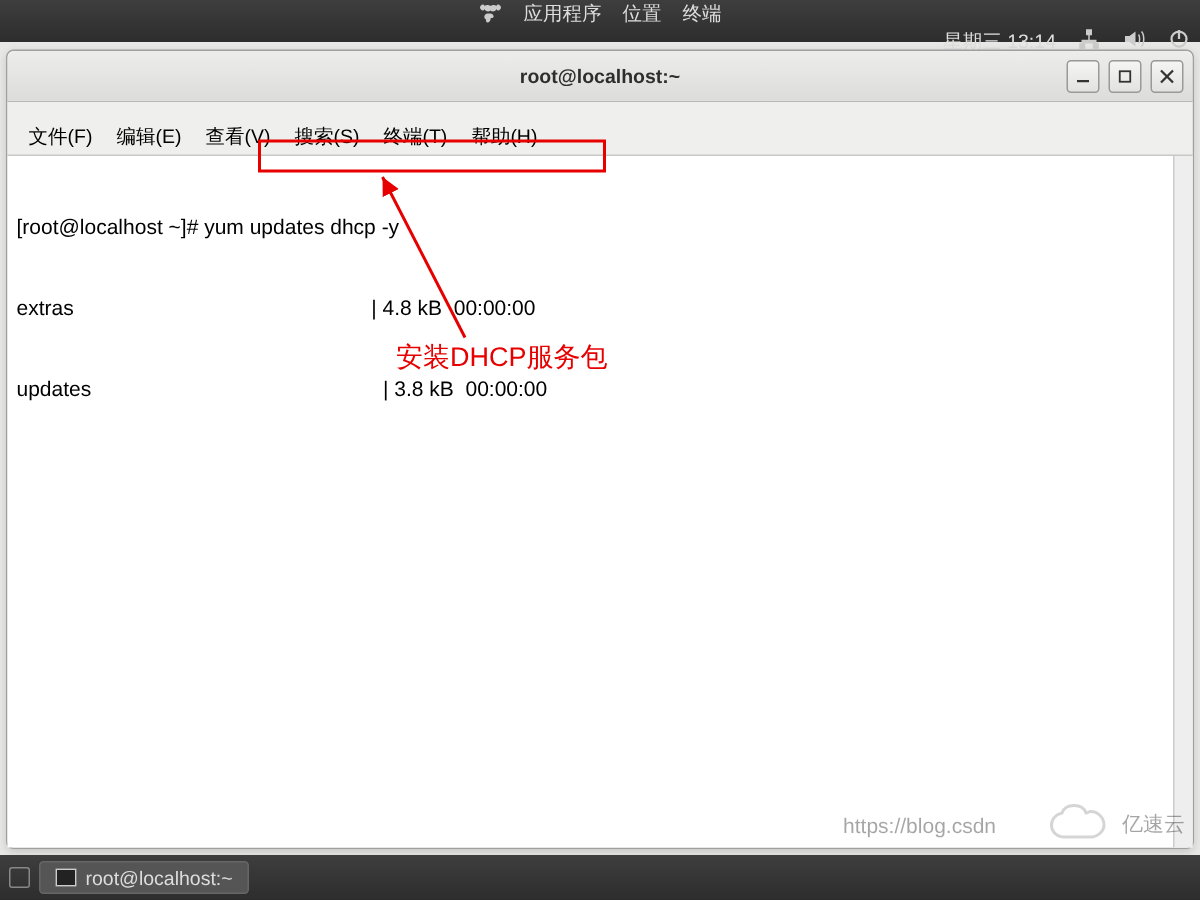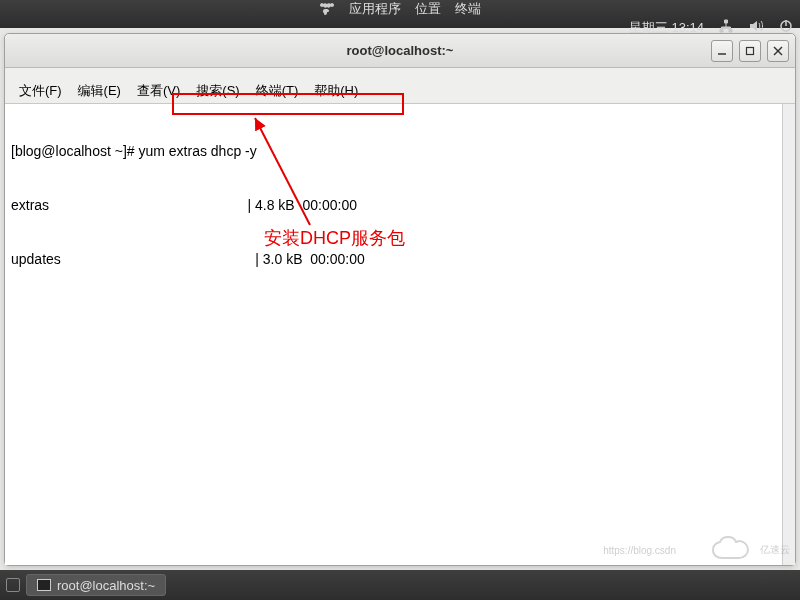--- a/index.html
+++ b/index.html
@@ -27,21 +27,21 @@
     
     .highlight-box { position: absolute; border: 2px solid #e60000; pointer-events: none; }
     .annotation-arrow { position: absolute; pointer-events: none; }
     .annotation-text { position: absolute; color: #e60000; font-size: 18px; font-family: sans-serif; pointer-events:none;}
     
     .taskbar { position: absolute; left: 0; right: 0; bottom: 0; height: 30px; background: linear-gradient(#3e3e3e,#2d2d2d); display: flex; align-items: center; padding: 0 6px; }
     .task-item { background: #555; border: 1px solid #666; border-radius: 3px; height: 22px; display: flex; align-items: center; gap: 6px; padding: 0 10px; color: #ddd; font-size: 13px; }
     .task-item .tty { width: 14px; height: 12px; border:1px solid #ccc; background:#222; display:inline-block; }
     .task-spacer { width: 14px; height:14px; border:1px solid #888; margin-right:6px; border-radius:2px;}
     
-    .watermark { position:absolute; right:10px; bottom:36px; opacity:.35; font-size:10px; color:#737373; display:flex; align-items:center; gap:4px;}
+    .watermark { position:absolute; right:10px; bottom:36px; opacity:.35; font-size:14px; color:#000000; display:flex; align-items:center; gap:4px;}
     .cloud { width:46px; height:28px;}
   </style>
 </head>
 <body>
 
 <div class="top-panel">
   <div class="left">
     <span class="gnome-foot">
       <svg viewBox="0 0 16 16">
           <path fill="#ccc" d="M3 2c-1 0-2 1-2 2 0 1 1 2 2 2 0 0 1 0 1-1 1 2 3 2 4 1 1 1 3 1 4-1 0 1 1 1 1 1 1 0 2-1 2-2 0-1-1-2-2-2-1 0-1 1-1 1-1-1-3-1-4 0-1-1-3-1-4 0 0 0 0-1-1-1zM6 8c-2 0-3 3-1 4 0 1 0 2 1 2s2-1 2-2 0-1 1-1c2 0 1-3-1-3H6z"></path>
@@ -100,23 +100,23 @@
   </div>
   <div class="menubar">
     <span class="menu-item">文件(F)</span>
     <span class="menu-item">编辑(E)</span>
     <span class="menu-item">查看(V)</span>
     <span class="menu-item">搜索(S)</span>
     <span class="menu-item">终端(T)</span>
     <span class="menu-item">帮助(H)</span>
   </div>
   <div class="terminal-body">
-    <div class="line"><span>[blog@localhost ~]# </span><span>yum extras dhcp -y</span></div>
+    <div class="line"><span>[root@localhost ~]# </span><span>yum updates dhcp -y</span></div>
     <div class="line">extras                                                   | 4.8 kB  00:00:00</div>
-    <div class="line">updates                                                  | 3.0 kB  00:00:00</div>
+    <div class="line">updates                                                  | 3.8 kB  00:00:00</div>
     <div class="scrollbar"></div>
   </div>
 </div>
 
 <div class="highlight-box" style="left:172px; top:93px; width:232px; height:22px;"></div>
 <svg class="annotation-arrow" style="left:245px; top:115px; width:80px; height:120px;">
   <defs>
       <marker id="ah" markerWidth="8" markerHeight="8" refX="6" refY="3" orient="auto">
         <path d="M0,0 L6,3 L0,6 z" fill="#e60000"></path>
       </marker>

